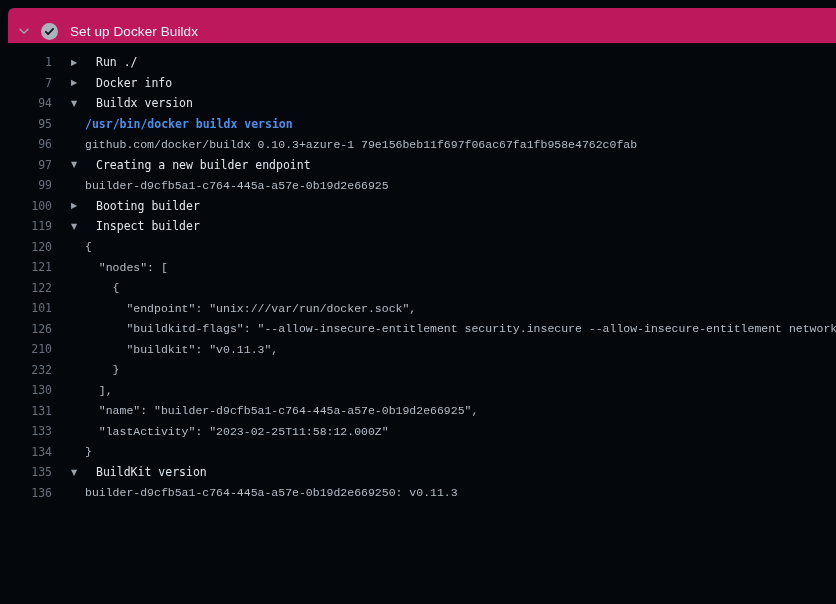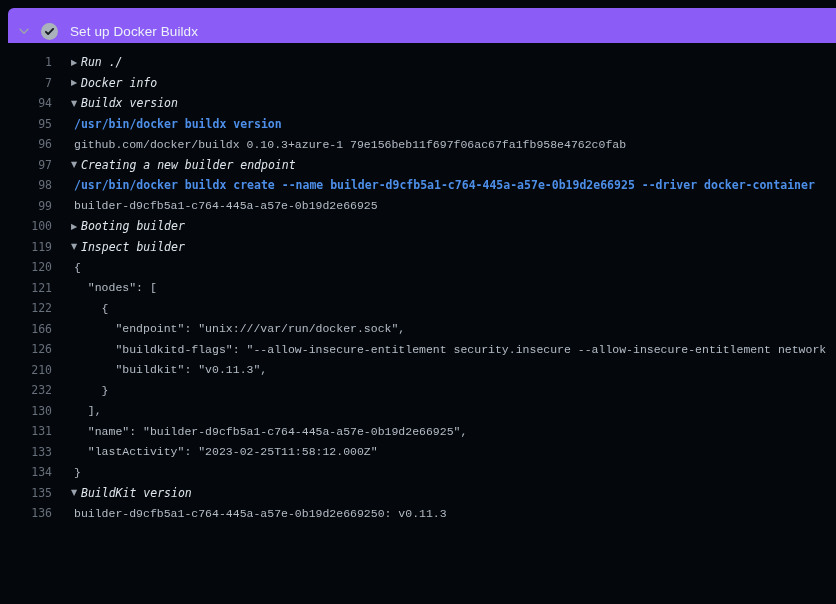--- a/index.html
+++ b/index.html
@@ -3,21 +3,21 @@
 <meta charset="utf-8">
 <style>
   html, body { margin: 0; padding: 0; background: #04070c; }
   .screen {
     position: relative; width: 836px; height: 604px;
     overflow: hidden; background: #04070c;
     font-family: "DejaVu Sans Mono", monospace;
   }
   .step-header {
     position: absolute; top: 8px; left: 8px; right: 0; height: 46px;
-    background: #8b5cf6; border-radius: 6px 0 0 0;
+    background: #be185d; border-radius: 6px 0 0 0;
     display: flex; align-items: center; cursor: pointer;
   }
   .chevron { margin-left: 8px; width: 16px; height: 16px; display: flex; align-items: center; justify-content: center; }
   .status { margin-left: 9px; width: 17px; height: 17px; display: flex; align-items: center; justify-content: center; }
   .title {
     margin-left: 12px; font-family: "Liberation Sans", sans-serif;
     font-size: 13.5px; font-weight: 500; color: #ecf2f8; letter-spacing: 0.1px;
   }
   .log {
     position: absolute; top: 43px; left: 0; right: 0; bottom: 0;
@@ -26,22 +26,22 @@
   .line {
     height: 20.5px; display: flex; align-items: center;
     font-size: 11.5px; white-space: pre; overflow: hidden;
   }
   .num { flex: 0 0 52px; text-align: right; color: #67707b; cursor: pointer; }
   .marker {
     display: inline-block; flex: 0 0 12px; margin-left: 16px;
     font-family: "DejaVu Sans", sans-serif; font-size: 8px;
     color: #9aa3ad; text-align: center;
   }
-  .gtext { color: #dfe6ed; margin-left: 1px; cursor: pointer; font-style: italic; }
-  .ltext { margin-left: 22px; }
+  .gtext { color: #dfe6ed; margin-left: 16px; cursor: pointer; }
+  .ltext { margin-left: 33px; }
   .command { color: #4d8fe8; font-weight: 600; }
   .output { color: #b4bcc6; font-family: Liberation Mono, monospace; }
 </style>
 </head>
 <body>
 
 <div class="screen">
   <div class="step-header">
     <span class="chevron">
       <svg width="14" height="14" viewBox="0 0 16 16">
@@ -56,28 +56,27 @@
     </span>
     <span class="title">Set up Docker Buildx</span>
   </div>
   <div class="log">
       <div class="line"><span class="num">1</span><span class="marker">▶</span><span class="gtext">Run ./</span></div>
       <div class="line"><span class="num">7</span><span class="marker">▶</span><span class="gtext">Docker info</span></div>
       <div class="line"><span class="num">94</span><span class="marker">▼</span><span class="gtext">Buildx version</span></div>
       <div class="line"><span class="num">95</span><span class="ltext command">/usr/bin/docker buildx version</span></div>
       <div class="line"><span class="num">96</span><span class="ltext output">github.com/docker/buildx 0.10.3+azure-1 79e156beb11f697f06ac67fa1fb958e4762c0fab</span></div>
       <div class="line"><span class="num">97</span><span class="marker">▼</span><span class="gtext">Creating a new builder endpoint</span></div>
-      <div class="line"><span class="num">98</span><span class="ltext command">/usr/bin/docker buildx create --name builder-d9cfb5a1-c764-445a-a57e-0b19d2e66925 --driver docker-container</span></div>
       <div class="line"><span class="num">99</span><span class="ltext output">builder-d9cfb5a1-c764-445a-a57e-0b19d2e66925</span></div>
       <div class="line"><span class="num">100</span><span class="marker">▶</span><span class="gtext">Booting builder</span></div>
       <div class="line"><span class="num">119</span><span class="marker">▼</span><span class="gtext">Inspect builder</span></div>
       <div class="line"><span class="num">120</span><span class="ltext output">{</span></div>
       <div class="line"><span class="num">121</span><span class="ltext output">  "nodes": [</span></div>
       <div class="line"><span class="num">122</span><span class="ltext output">    {</span></div>
-      <div class="line"><span class="num">166</span><span class="ltext output">      "endpoint": "unix:///var/run/docker.sock",</span></div>
+      <div class="line"><span class="num">101</span><span class="ltext output">      "endpoint": "unix:///var/run/docker.sock",</span></div>
       <div class="line"><span class="num">126</span><span class="ltext output">      "buildkitd-flags": "--allow-insecure-entitlement security.insecure --allow-insecure-entitlement network</span></div>
       <div class="line"><span class="num">210</span><span class="ltext output">      "buildkit": "v0.11.3",</span></div>
       <div class="line"><span class="num">232</span><span class="ltext output">    }</span></div>
       <div class="line"><span class="num">130</span><span class="ltext output">  ],</span></div>
       <div class="line"><span class="num">131</span><span class="ltext output">  "name": "builder-d9cfb5a1-c764-445a-a57e-0b19d2e66925",</span></div>
       <div class="line"><span class="num">133</span><span class="ltext output">  "lastActivity": "2023-02-25T11:58:12.000Z"</span></div>
       <div class="line"><span class="num">134</span><span class="ltext output">}</span></div>
       <div class="line"><span class="num">135</span><span class="marker">▼</span><span class="gtext">BuildKit version</span></div>
       <div class="line"><span class="num">136</span><span class="ltext output">builder-d9cfb5a1-c764-445a-a57e-0b19d2e669250: v0.11.3</span></div>
     </div>

